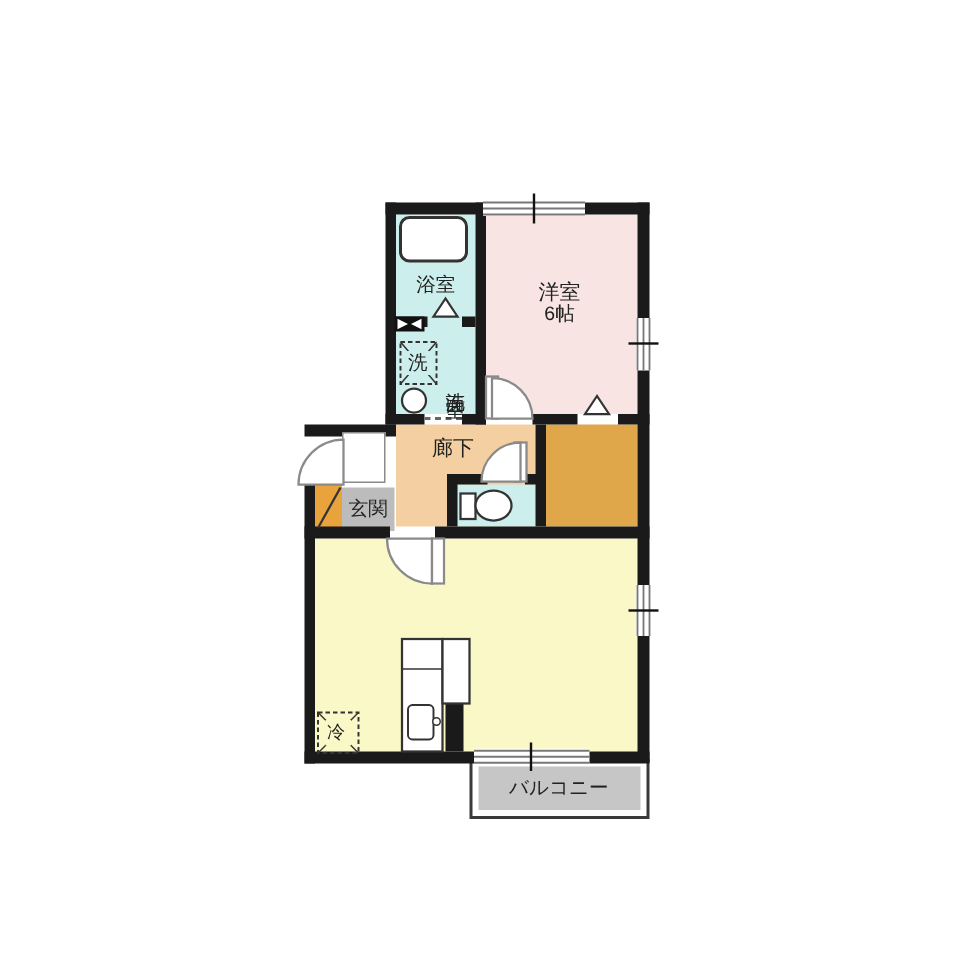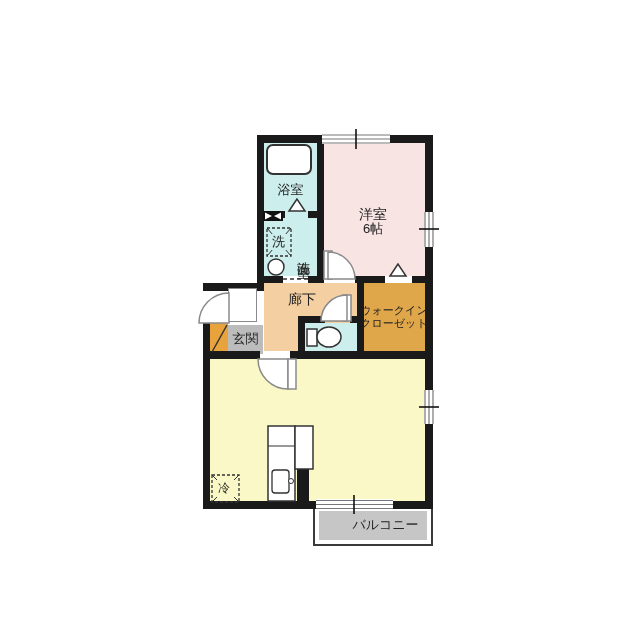--- a/index.html
+++ b/index.html
@@ -142,26 +142,22 @@
       <line x1="316" y1="482.5" x2="393" y2="482.5" stroke="#777" stroke-width="1.2"></line>
       <line x1="316" y1="486.5" x2="393" y2="486.5" stroke="#777" stroke-width="1.2"></line>
       <line x1="316" y1="490.5" x2="393" y2="490.5" stroke="#777" stroke-width="1.2"></line>
       <line x1="354" y1="477" x2="354" y2="496" stroke="#111" stroke-width="1.6"></line>
     </g>
   </svg>
 
   <div class="lbl" style="left:264px;top:165px;width:53px;font-size:13px;">浴室</div>
   <div class="lbl lbl-v" style="left:295px;top:210px;height:52px;font-size:13px;">洗面室</div>
   <div class="lbl" style="left:272px;top:217px;font-size:13px;">洗</div>
-  <div class="lbl" style="left:340px;top:188px;width:66px;font-size:14px;">
+  <div class="lbl" style="left:340px;top:168px;width:66px;font-size:14px;">
     <div>洋室</div>
     <div style="font-size:13px;">6帖</div>
   </div>
   <div class="lbl" style="left:281px;top:274px;width:42px;font-size:14px;font-family:Liberation Mono, monospace;">廊下</div>
   <div class="lbl" style="left:228px;top:314px;width:35px;font-size:13px;">玄関</div>
-  <div class="lbl" style="left:360px;top:286px;width:68px;font-size:11px;">
-    <div>ウォークイン</div>
-    <div>クローゼット</div>
-  </div>
   <div class="lbl" style="left:218px;top:464px;font-size:12px;">冷</div>
-  <div class="lbl" style="left:332px;top:500px;width:107px;font-size:13px;">バルコニー</div>
+  <div class="lbl" style="left:319px;top:500px;width:107px;font-size:13px;">バルコニー</div>
 
 </div>
 
 </body></html>

